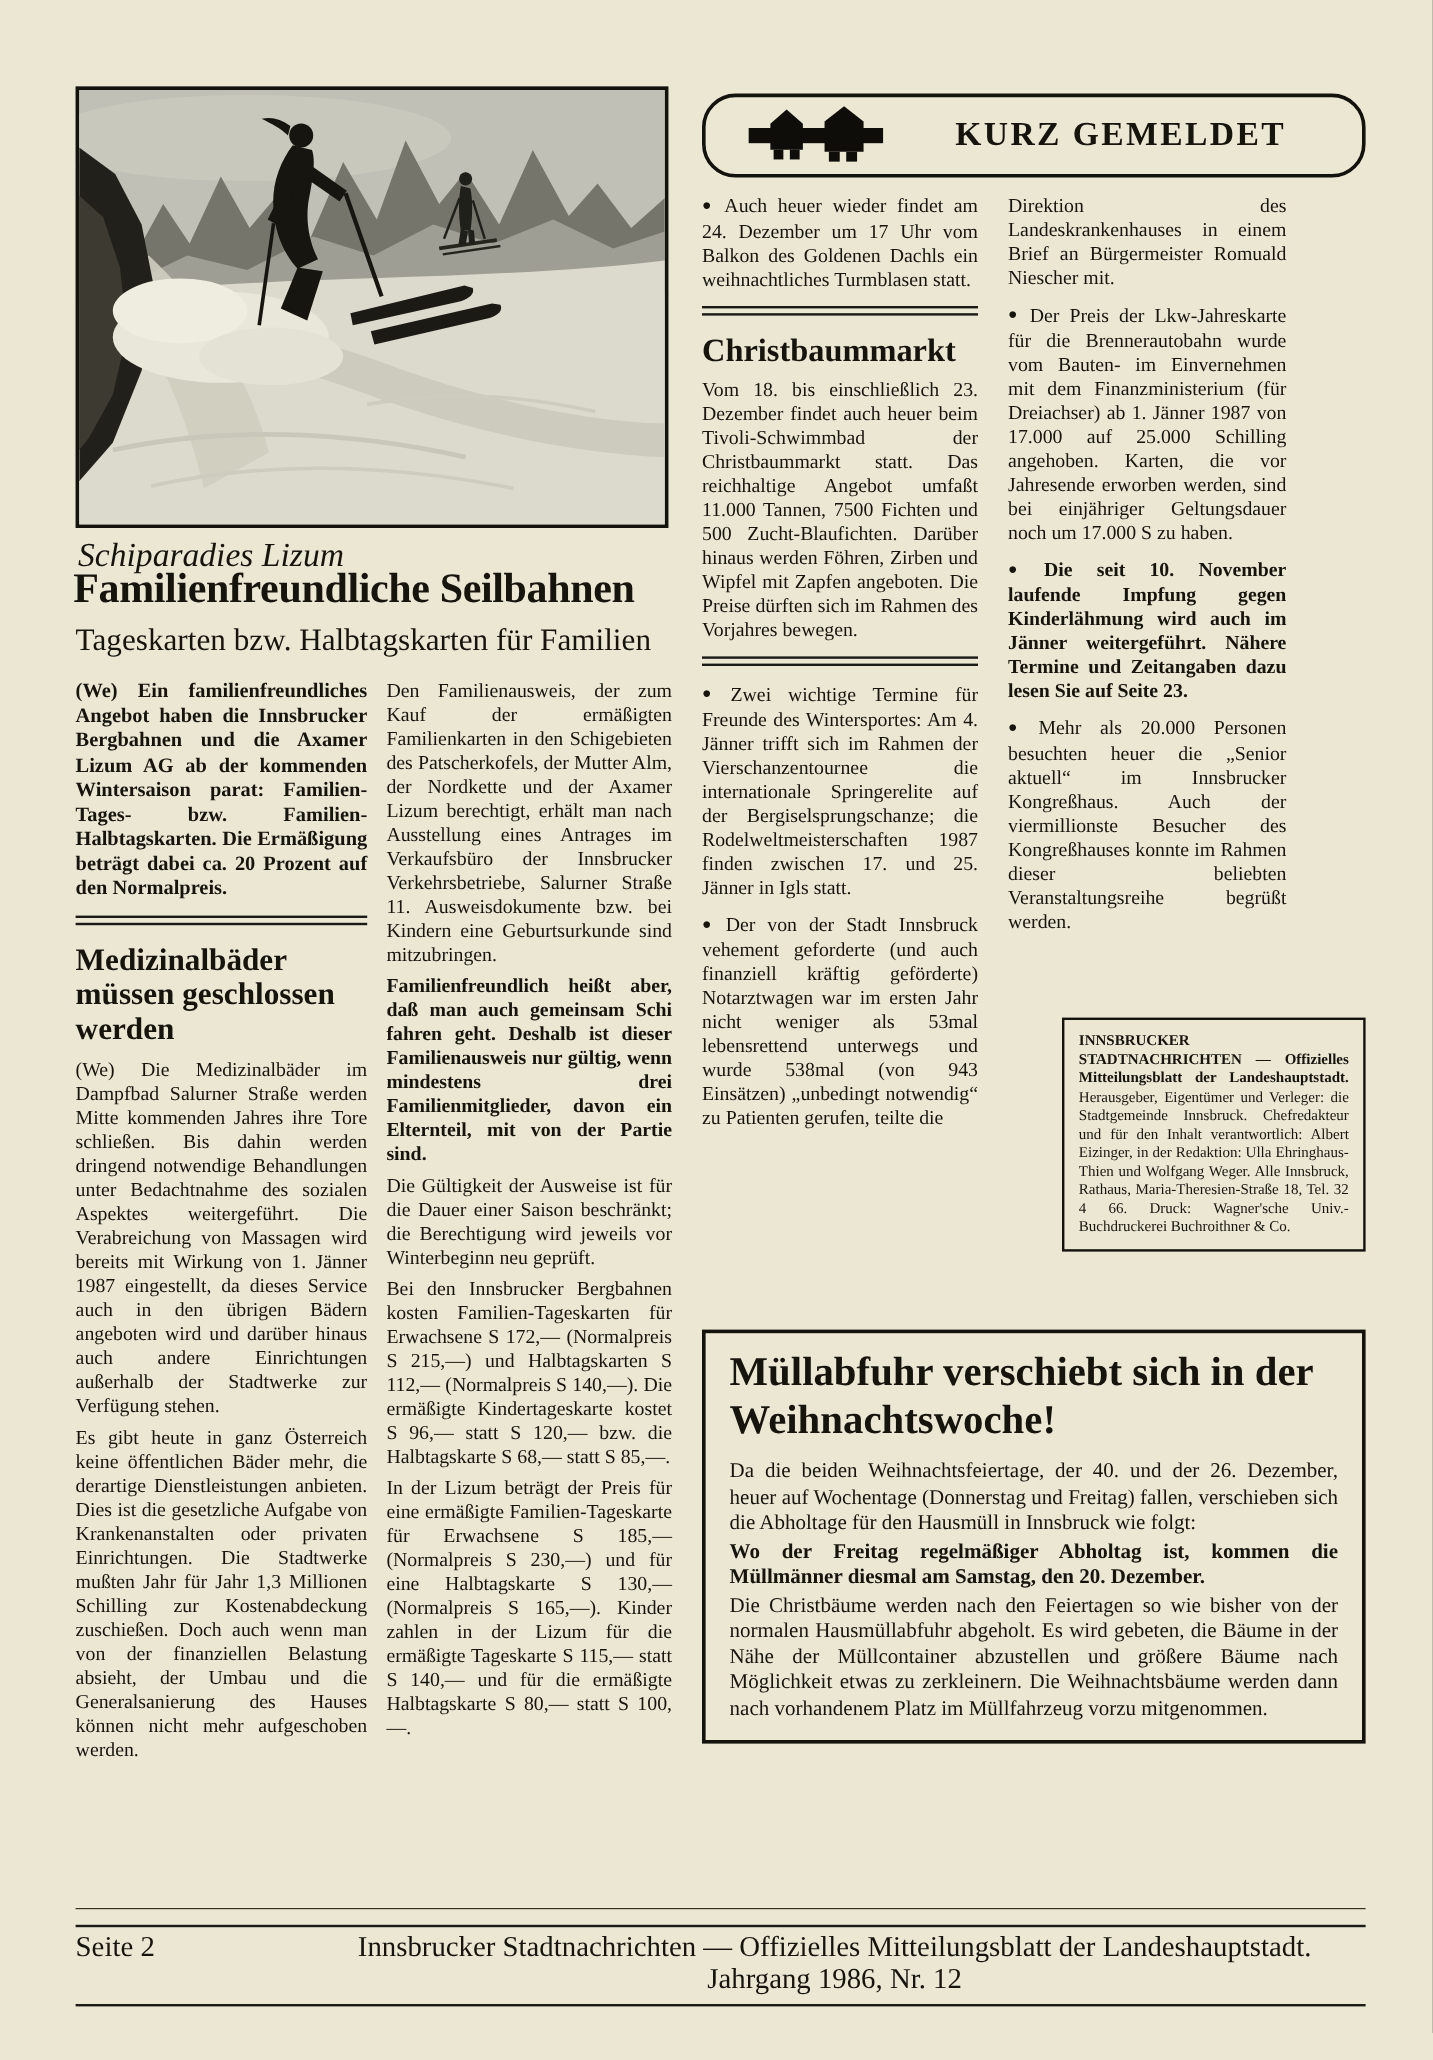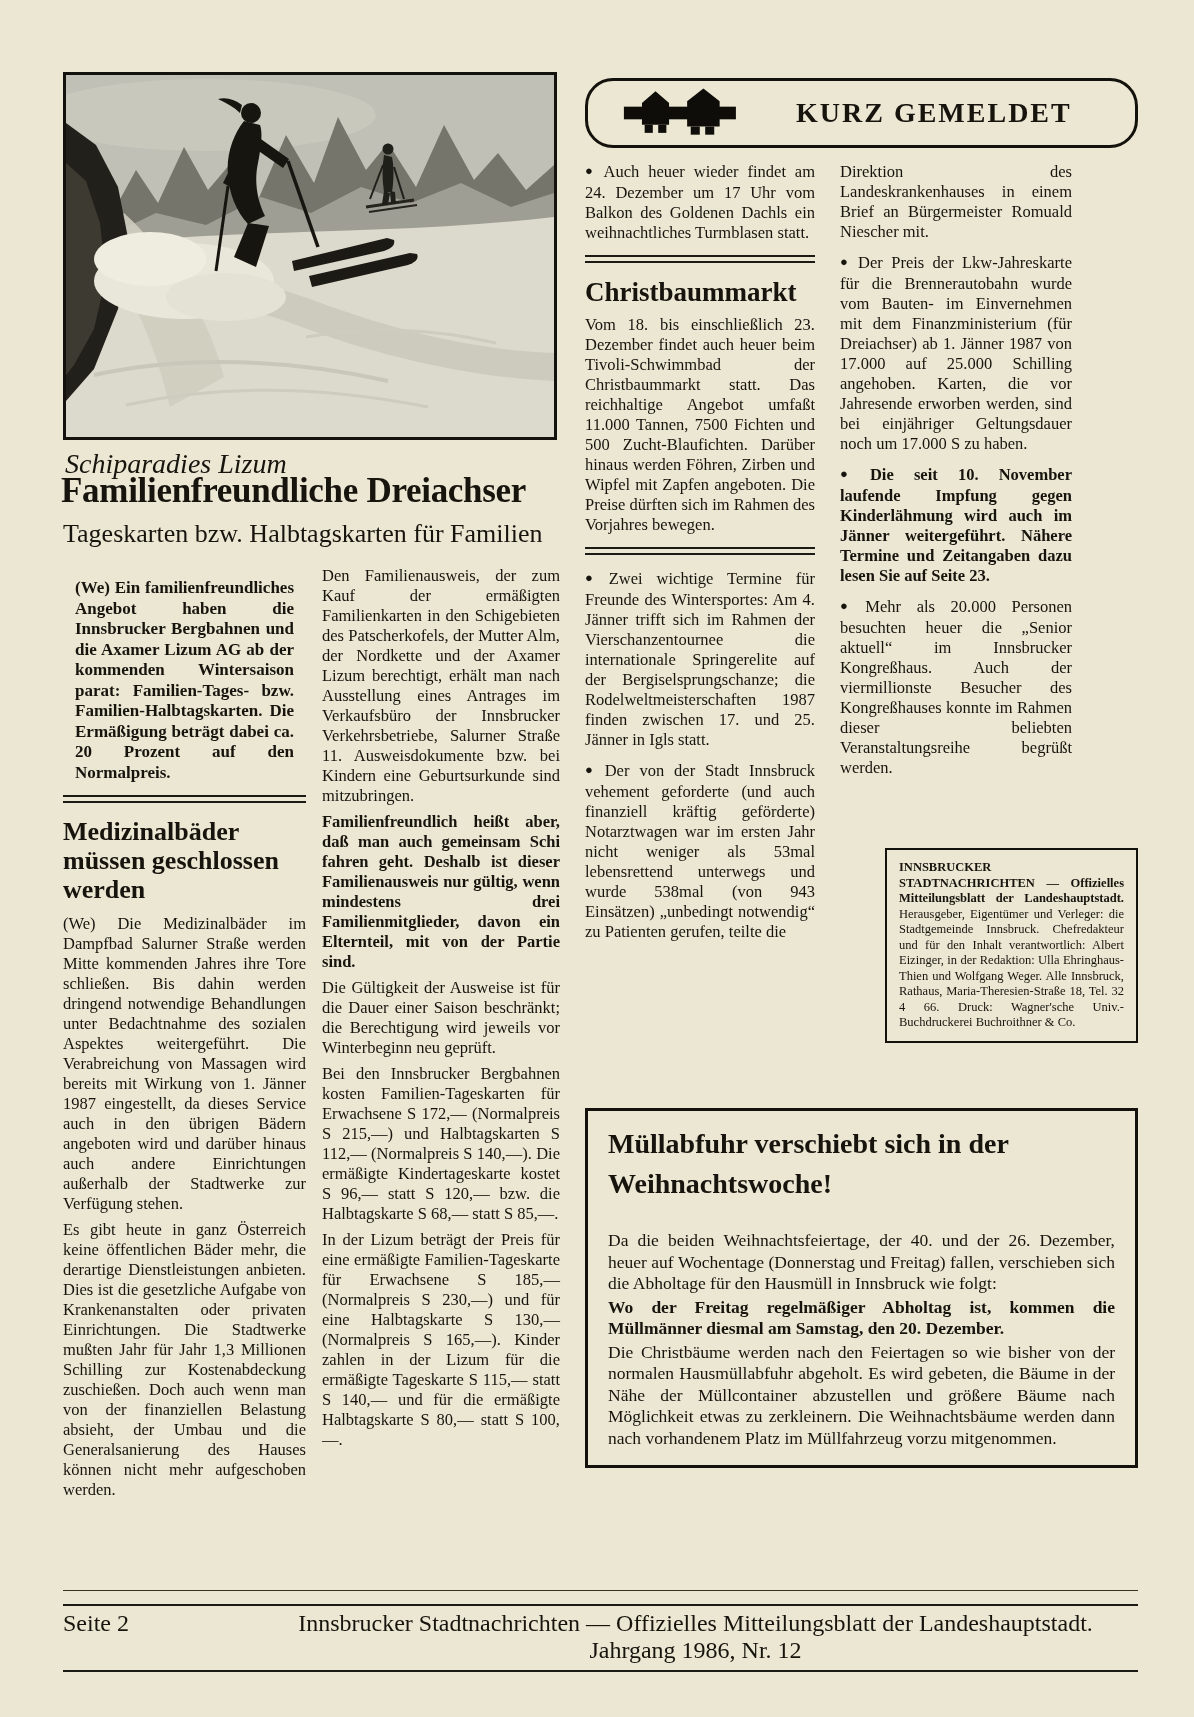--- a/index.html
+++ b/index.html
@@ -15,42 +15,42 @@
   .photo svg{display:block;width:100%;height:100%;}
   .caption{position:absolute;left:65px;top:448px;font-style:italic;font-size:28px;}
   
   .headline{position:absolute;left:61px;top:470px;width:530px;margin:0;
     font-size:35px;line-height:42px;font-weight:bold;letter-spacing:-0.3px;}
   .subheadline{position:absolute;left:63px;top:518px;width:530px;margin:0;
     font-size:26px;line-height:32px;font-weight:normal;}
   
   .col{position:absolute;}
   .body{font-size:16.5px;line-height:20px;text-align:justify;margin:0 0 6px 0;}
-  .lead{font-size:17px;line-height:20.5px;font-weight:bold;text-align:justify;margin:12px;}
+  .lead{font-size:17px;line-height:20.5px;font-weight:bold;text-align:justify;margin:0;}
   .b{font-weight:bold;}
   .h2{font-size:26px;line-height:29px;font-weight:bold;margin:8px 0 10px;}
   .h3{font-size:27px;line-height:30px;font-weight:bold;margin:2px 0 8px;}
   .double-rule{border-top:2px solid #1c1a14;border-bottom:2px solid #1c1a14;
     height:4px;margin:12px 0 14px;}
   .bullet{font-size:13px;margin-right:6px;position:relative;top:-2px;}
   .bullet-item{margin-top:11px;}
   
   .kurz-box{position:absolute;left:585px;top:78px;width:553px;height:70px;
     border:3px solid #14120c;border-radius:28px;box-sizing:border-box;
     display:flex;align-items:center;background:#ebe7d3;}
   .kurz-logo{width:118px;height:56px;margin-left:32px;flex:none;}
   .kurz-title{font-size:28px;font-weight:bold;letter-spacing:2px;margin-left:58px;white-space:nowrap;}
   
   .impressum{position:absolute;left:885px;top:848px;width:253px;box-sizing:border-box;
     border:2px solid #14120c;padding:10px 12px;font-size:12.5px;line-height:15.5px;
     text-align:justify;}
   
   .muell-box{position:absolute;left:585px;top:1108px;width:553px;box-sizing:border-box;
     border:3px solid #14120c;padding:13px 20px 14px;}
-  .muell-box h2{font-size:28px;line-height:40px;font-weight:bold;margin:0 0 26px;}
+  .muell-box h2{font-size:34px;line-height:40px;font-weight:bold;margin:0 0 11px;}
   .muell-box p{font-size:17.5px;line-height:21.5px;text-align:justify;margin:0 0 2px;}
   
   .footer{position:absolute;left:63px;top:1590px;width:1075px;border-top:1.5px solid #35321f;}
   .footer-inner{margin-top:13px;border-top:2px solid #1c1a14;border-bottom:2px solid #1c1a14;
     padding:4px 0 6px;display:flex;align-items:baseline;font-size:24px;}
   .footer-page{width:190px;flex:none;}
   .footer-issue{flex:1;text-align:center;}
 </style>
 </head>
 <body>
@@ -92,21 +92,21 @@
       <path fill="#1b1a14" d="M228,196 L318,176 Q330,172 328,165 L321,163 L226,186 Z"></path>
       <path fill="#1b1a14" d="M246,212 L342,190 Q354,186 351,179 L344,178 L243,201 Z"></path>
 
       <path d="M28,300 C120,280 224,284 322,306" stroke="#c9c7b9" stroke-width="4" fill="none"></path>
       <path d="M60,330 C160,308 262,312 362,332" stroke="#ceccbe" stroke-width="3" fill="none"></path>
       <path d="M240,262 C300,252 360,252 430,268" stroke="#ceccbe" stroke-width="3" fill="none"></path>
     </svg>
   </figure>
   <div class="caption">Schiparadies Lizum</div>
 
-  <h1 class="headline">Familienfreundliche Dreiachser</h1>
+  <h1 class="headline">Familienfreundliche Seilbahnen</h1>
   <h2 class="subheadline">Tageskarten bzw. Halbtagskarten für Familien</h2>
 
   <div class="col" style="left:63px;top:566px;width:243px;">
     <p class="lead">(We) Ein familienfreundliches Angebot haben die Innsbrucker Bergbahnen und die Axamer Lizum AG ab der kommenden Wintersaison parat: Familien-Tages- bzw. Familien-Halbtagskarten. Die Ermäßigung beträgt dabei ca. 20 Prozent auf den Normalpreis.</p>
     <div class="double-rule"></div>
     <h3 class="h2">Medizinalbäder müssen geschlossen werden</h3>
     <p class="body">(We) Die Medizinalbäder im Dampfbad Salurner Straße werden Mitte kommenden Jahres ihre Tore schließen. Bis dahin werden dringend notwendige Behandlungen unter Bedachtnahme des sozialen Aspektes weitergeführt. Die Verabreichung von Massagen wird bereits mit Wirkung von 1. Jänner 1987 eingestellt, da dieses Service auch in den übrigen Bädern angeboten wird und darüber hinaus auch andere Einrichtungen außerhalb der Stadtwerke zur Verfügung stehen.</p>
     <p class="body">Es gibt heute in ganz Österreich keine öffentlichen Bäder mehr, die derartige Dienstleistungen anbieten. Dies ist die gesetzliche Aufgabe von Krankenanstalten oder privaten Einrichtungen. Die Stadtwerke mußten Jahr für Jahr 1,3 Millionen Schilling zur Kostenabdeckung zuschießen. Doch auch wenn man von der finanziellen Belastung absieht, der Umbau und die Generalsanierung des Hauses können nicht mehr aufgeschoben werden.</p>
   </div>
 

